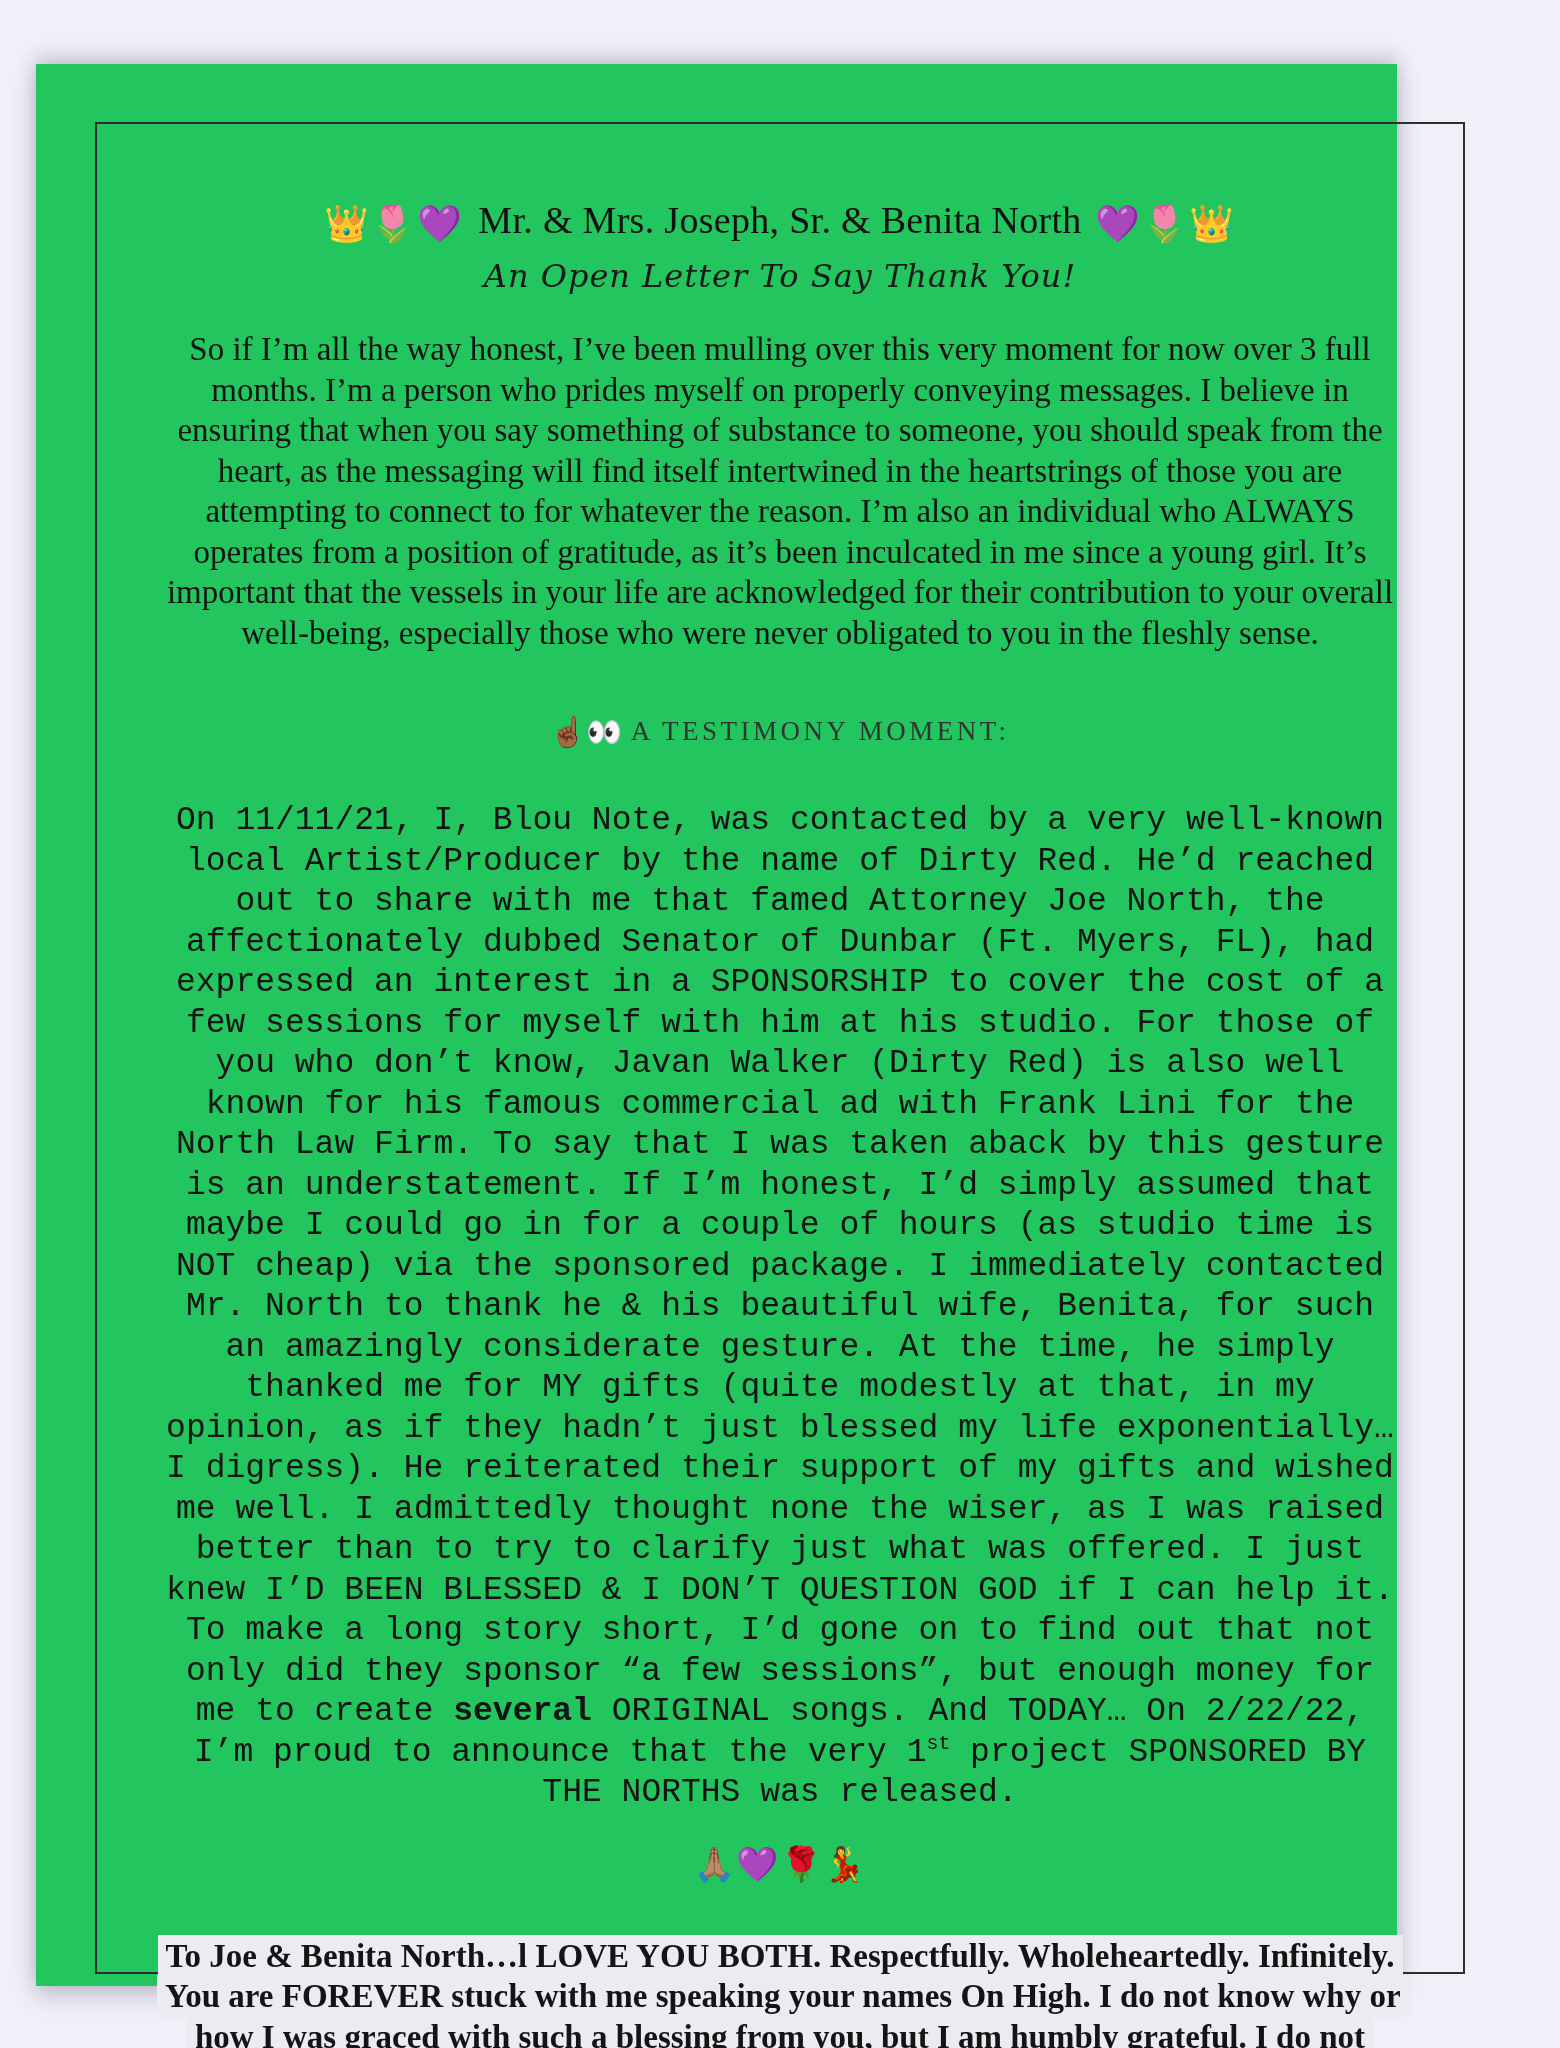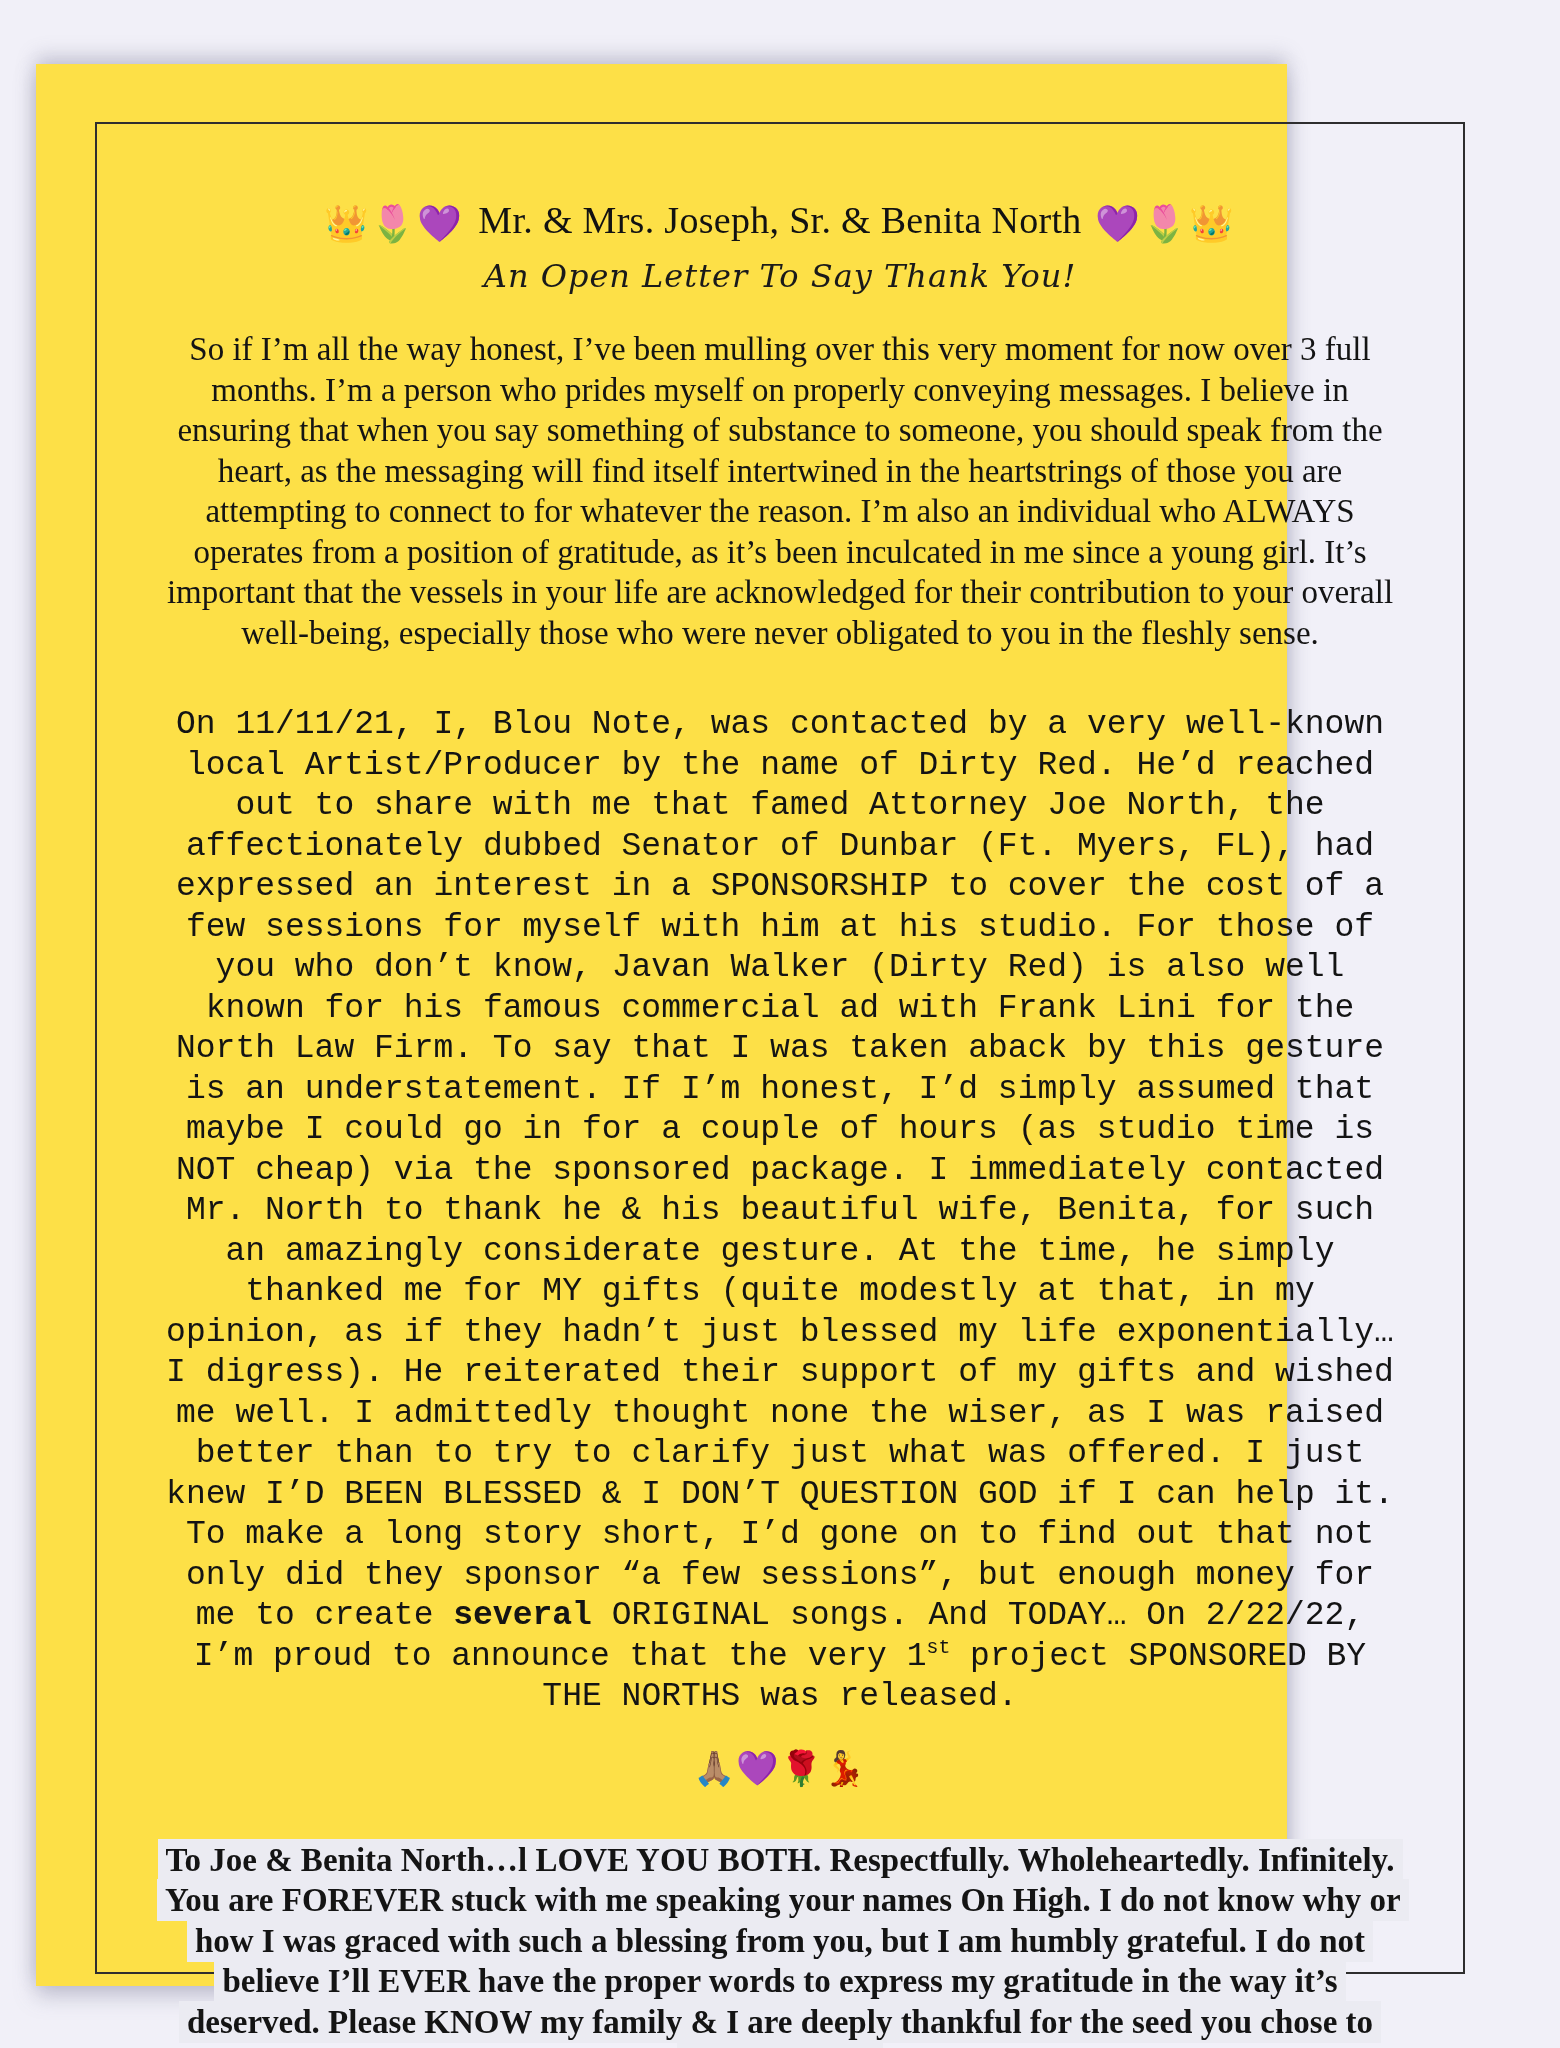--- a/index.html
+++ b/index.html
@@ -13,23 +13,23 @@
     overflow: hidden;
   }
   .canvas {
     position: absolute;
     inset: 0;
   }
   .paper {
     position: absolute;
     left: 36px;
     top: 64px;
-    width: 1251px;
+    width: 1361px;
     height: 1922px;
-    background: #fde047;
+    background: #22c55e;
     box-shadow: 0 -8px 18px rgba(110,110,140,0.30), 0 10px 20px rgba(110,110,140,0.35);
   }
   .frame {
     position: absolute;
     left: 59px;
     top: 58px;
     width: 1370px;
     height: 1852px;
     border: 2px solid #2e2e2e;
     text-align: center;
@@ -119,20 +119,23 @@
     <div class="frame">
 
       <div class="title-line">
         <span class="emoji">👑🌷💜</span><span class="title-text">Mr. &amp; Mrs. Joseph, Sr. &amp; Benita North</span><span class="emoji">💜🌷👑</span>
       </div>
 
       <div class="subtitle">An Open Letter To Say Thank You!</div>
 
       <p class="para intro">So if I’m all the way honest, I’ve been mulling over this very moment for now over 3 full months. I’m a person who prides myself on properly conveying messages. I believe in ensuring that when you say something of substance to someone, you should speak from the heart, as the messaging will find itself intertwined in the heartstrings of those you are attempting to connect to for whatever the reason. I’m also an individual who ALWAYS operates from a position of gratitude, as it’s been inculcated in me since a young girl. It’s important that the vessels in your life are acknowledged for their contribution to your overall well-being, especially those who were never obligated to you in the fleshly sense.</p>
 
+      <div class="section-heading">
+        <span class="heading-emojis">☝🏾👀</span><span class="heading-text">A TESTIMONY MOMENT:</span>
+      </div>
 
       <p class="para testimony"><span>On 11/11/21, I, Blou Note, was contacted by a very well-known local Artist/Producer by the name of Dirty Red. He’d reached out to share with me that famed Attorney Joe North, the affectionately dubbed Senator of Dunbar (Ft. Myers, FL), had expressed an interest in a SPONSORSHIP to cover the cost of a few sessions for myself with him at his studio. For those of you who don’t know, Javan Walker (Dirty Red) is also well known for his famous commercial ad with Frank Lini for the North Law Firm. To say that I was taken aback by this gesture is an understatement. If I’m honest, I’d simply assumed that maybe I could go in for a couple of hours (as studio time is NOT cheap) via the sponsored package. I immediately contacted Mr. North to thank he &amp; his beautiful wife, Benita, for such an amazingly considerate gesture. At the time, he simply thanked me for MY gifts (quite modestly at that, in my opinion, as if they hadn’t just blessed my life exponentially…  I digress). He reiterated their support of my gifts and wished me well. I admittedly thought none the wiser, as I was raised better than to try to clarify just what was offered. I just knew I’D BEEN BLESSED &amp; I DON’T QUESTION GOD if I can help it. To make a long story short, I’d gone on to find out that not only did they sponsor “a few sessions”, but enough money for me to create </span><strong>several</strong><span> ORIGINAL songs. And TODAY… On 2/22/22, I’m proud to announce that the very 1</span><sup>st</sup><span> project SPONSORED BY THE NORTHS was released.</span></p>
 
       <div class="emoji-divider">🙏🏽💜🌹💃</div>
 
       <p class="para closing"><span class="hl">To Joe &amp; Benita North…l LOVE YOU BOTH. Respectfully. Wholeheartedly. Infinitely. You are FOREVER stuck with me speaking your names On High. I do not know why or how I was graced with such a blessing from you, but I am humbly grateful. I do not believe I’ll EVER have the proper words to express my gratitude in the way it’s deserved. Please KNOW my family &amp; I are deeply thankful for the seed you chose to pour into me.</span></p>
 
       <div class="signature"><span class="hl">Love ALWAYS, Blou Note</span></div>
 
     </div>

